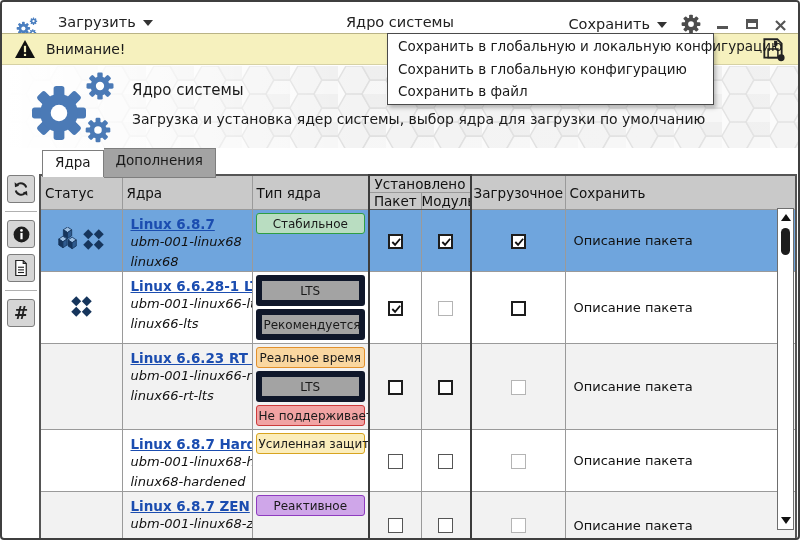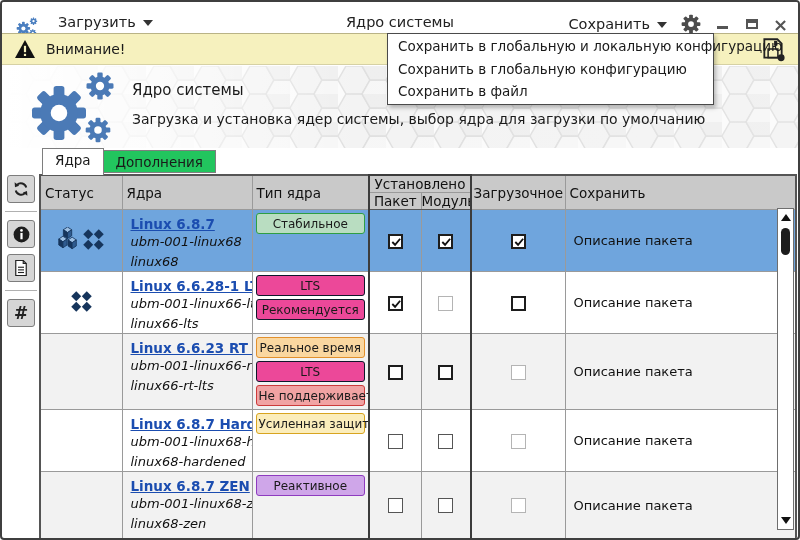--- a/index.html
+++ b/index.html
@@ -41,21 +41,21 @@
   .hero { position:absolute; left:0; top:64px; right:0; height:82px; overflow:hidden; background:#fafafa; }
   .hero-hex { position:absolute; inset:0; }
   .hero-fade { position:absolute; inset:0;
      background:linear-gradient(90deg,#ffffff 0%, rgba(255,255,255,0.75) 18%, rgba(255,255,255,0.15) 45%, rgba(255,255,255,0.25) 100%); }
   .hero-icon { position:absolute; left:24px; top:4px; }
   .hero-title { position:absolute; left:130px; top:15px; font-size:15px; color:#1a1a1a; }
   .hero-sub { position:absolute; left:130px; top:45px; font-size:14px; color:#1a1a1a; white-space:nowrap; }
 
   
   .tabs { position:absolute; left:40px; top:146px; display:flex; align-items:center; z-index:6; }
-  .tab { height:23px; padding:3px 12px 0 12px; border:1px solid #7e7e7e; background:#22c55e;
+  .tab { height:30px; padding:3px 12px 0 12px; border:1px solid #7e7e7e; background:#a3a3a3;
          font-size:13.5px; color:#1a1a1a; cursor:default; }
   .tab + .tab { border-left:none; }
   .tab.active { height:27px; background:#fff; border-bottom:none; }
 
   
   .sidebar { position:absolute; left:2px; top:173px; width:34px; display:flex; flex-direction:column;
              align-items:center; }
   .sb-btn { width:28px; height:28px; background:#d6d6d6; border:1px solid #7d7d7d; border-radius:3px;
             display:flex; align-items:center; justify-content:center; margin-bottom:6px; cursor:default; }
   .sb-sep { width:32px; height:1px; background:#b0b0b0; margin:2px 0 8px 0; }
@@ -82,21 +82,21 @@
   td.c-status { text-align:center; }
   .status-icons { display:inline-flex; gap:3px; align-items:center; }
   td.c-kernel { vertical-align:top; padding:6px 2px 0 8px; white-space:nowrap; }
   .klink { font-weight:bold; font-size:13.5px; color:#1b4db0; text-decoration:underline; cursor:pointer; }
   .sub { font-style:italic; font-size:13px; line-height:1.5; color:#111; }
   td.c-type { vertical-align:top; padding:3px; }
   .badges { display:flex; flex-direction:column; gap:3px; }
   .badge { border-radius:3px; font-size:12px; text-align:center; padding:2.5px 2px; color:#1a1a1a;
            white-space:nowrap; }
   .bg-green  { background:#b9ddc1; border:1px solid #2e9e44; }
-  .bg-blue   { background:#ec4899; border:1px solid #0f172a; }
+  .bg-blue   { background:#a3a3a3; border:6px solid #0f172a; }
   .bg-orange { background:#fad7a0; border:1px solid #e2902c; }
   .bg-red    { background:#f1a3a3; border:1px solid #cc3a3a; }
   .bg-yellow { background:#fbedbb; border:1px solid #d8a41f; }
   .bg-purple { background:#cfa6e9; border:1px solid #8e3bbf; }
   td.c-check { text-align:center; }
   .cb { display:inline-block; width:15px; height:15px; background:#fff; border:1px solid #555;
         vertical-align:middle; cursor:default; }
   .cb-on, .cb-bold { border:2px solid #1d1d1d; }
   .cb-dim { border:1px solid #b4b4b4; }
   .cb svg { display:block; margin:0; }

